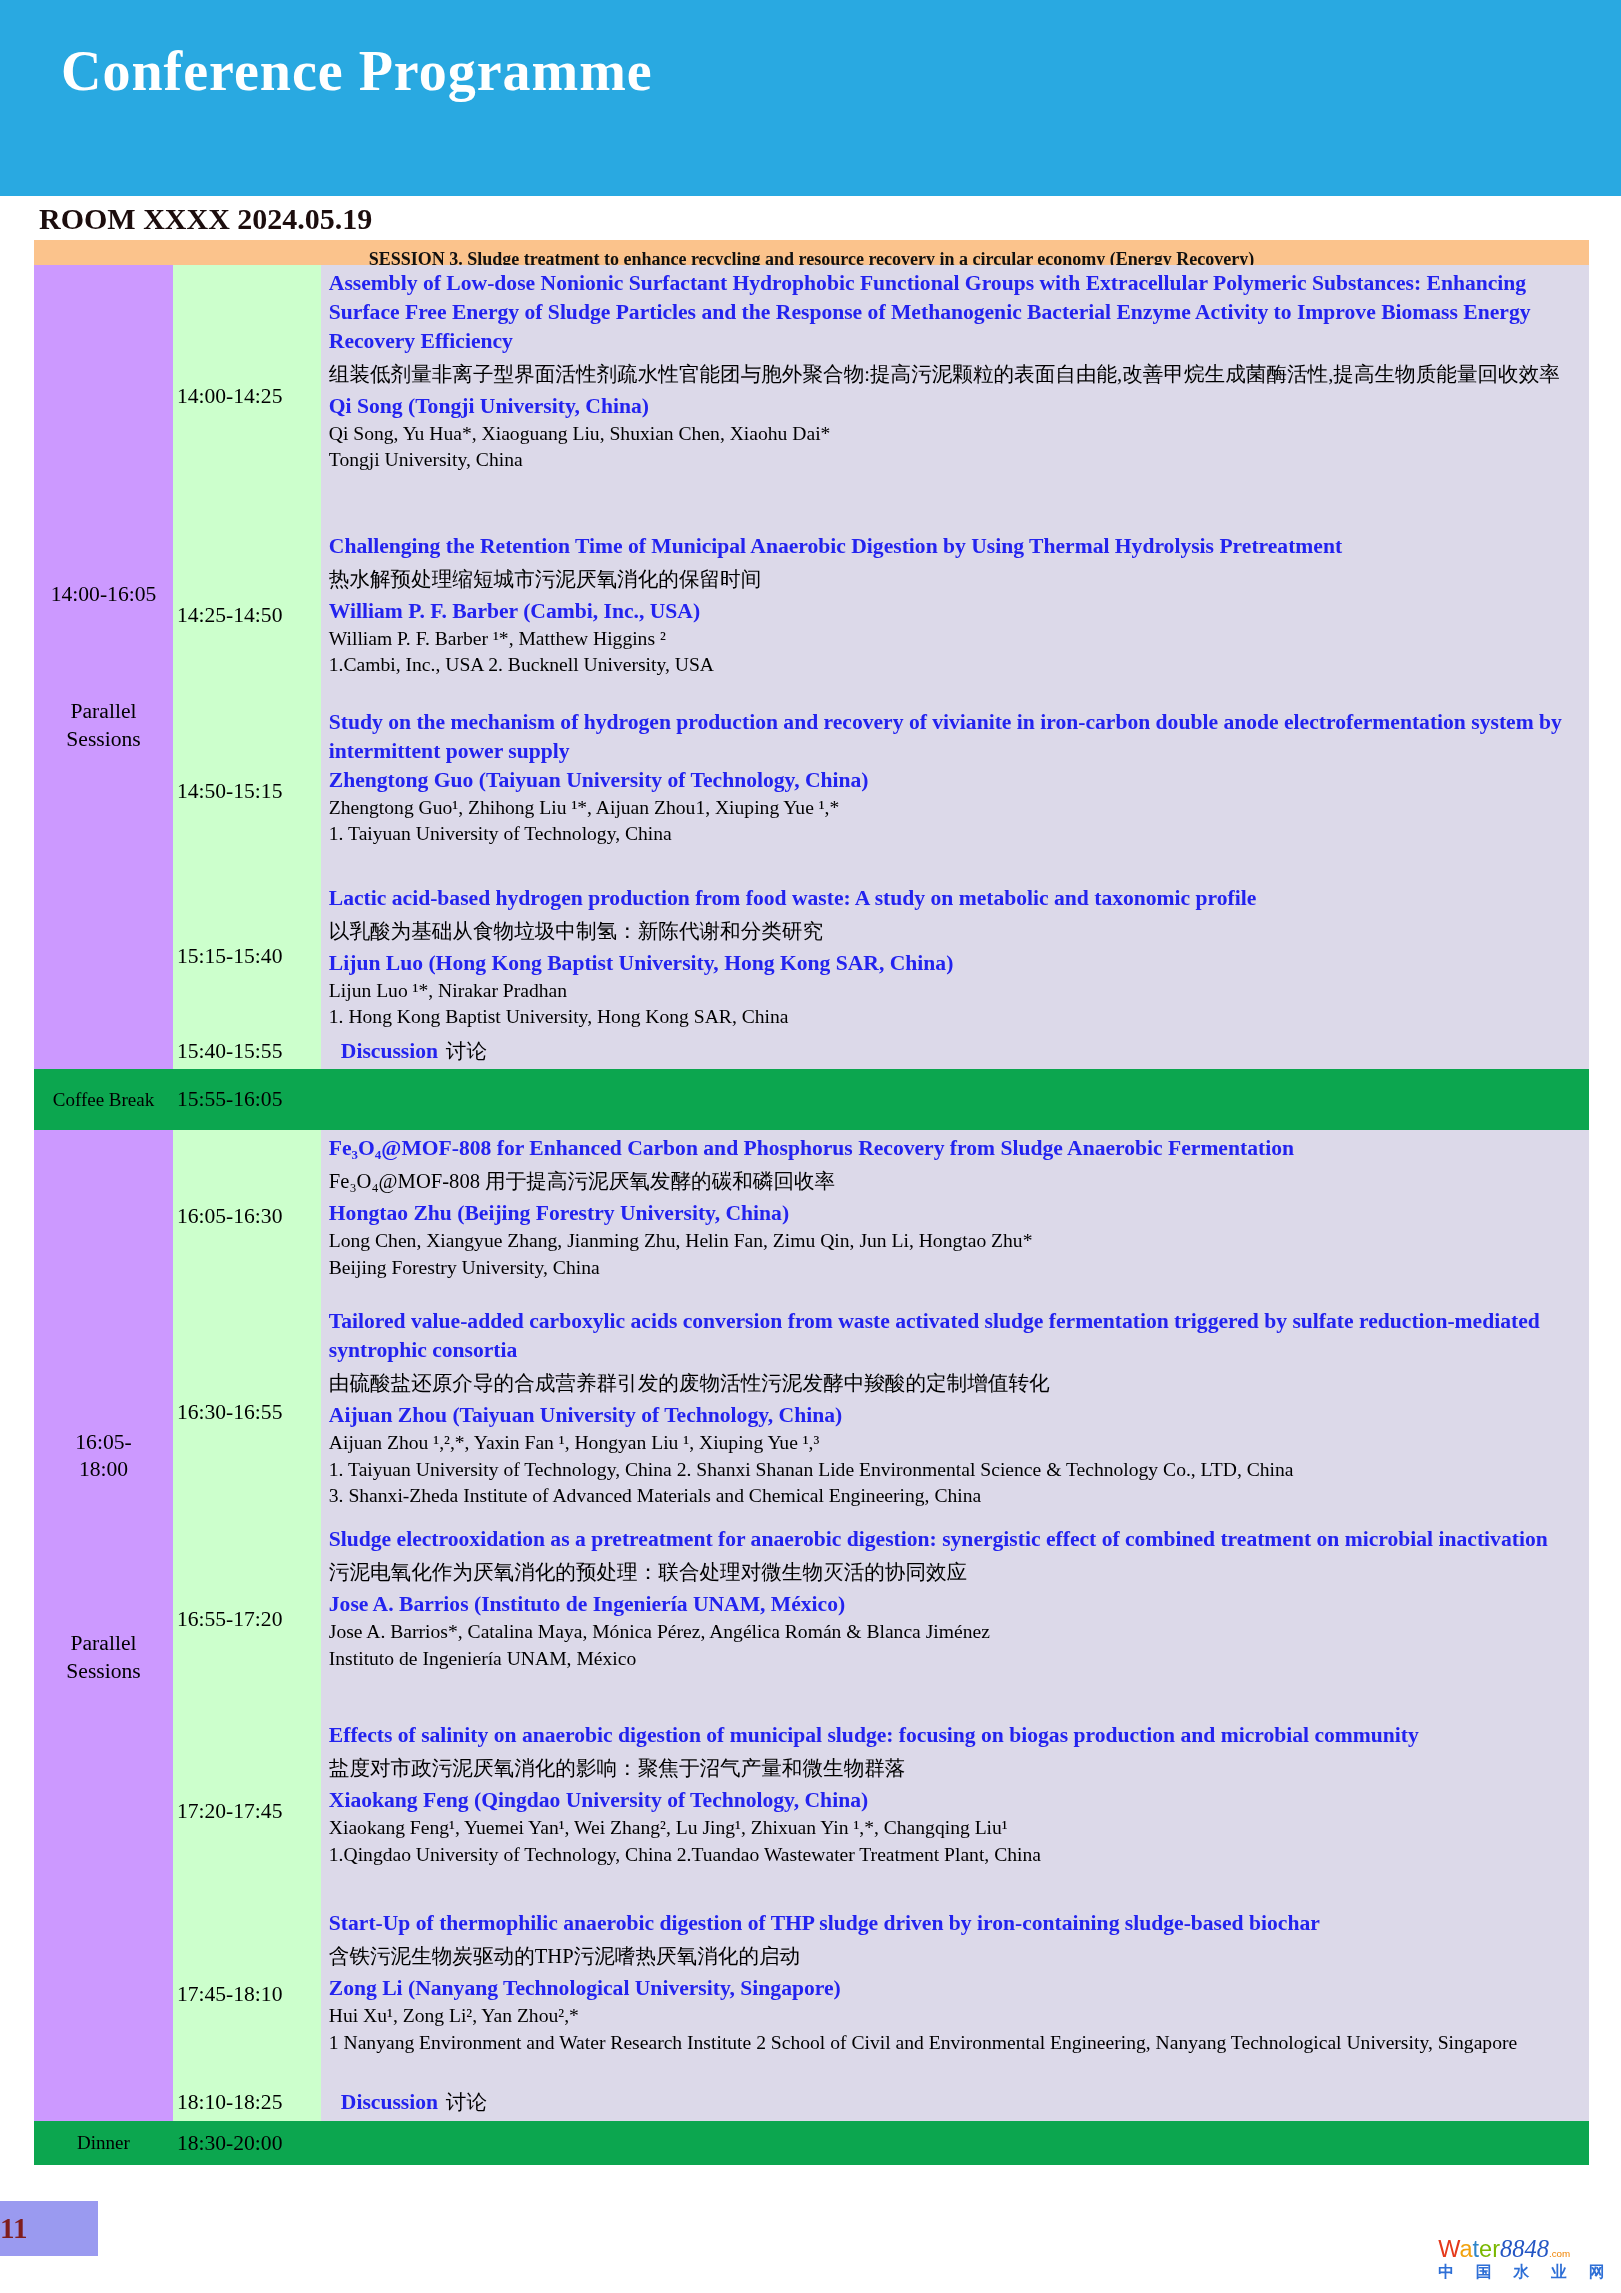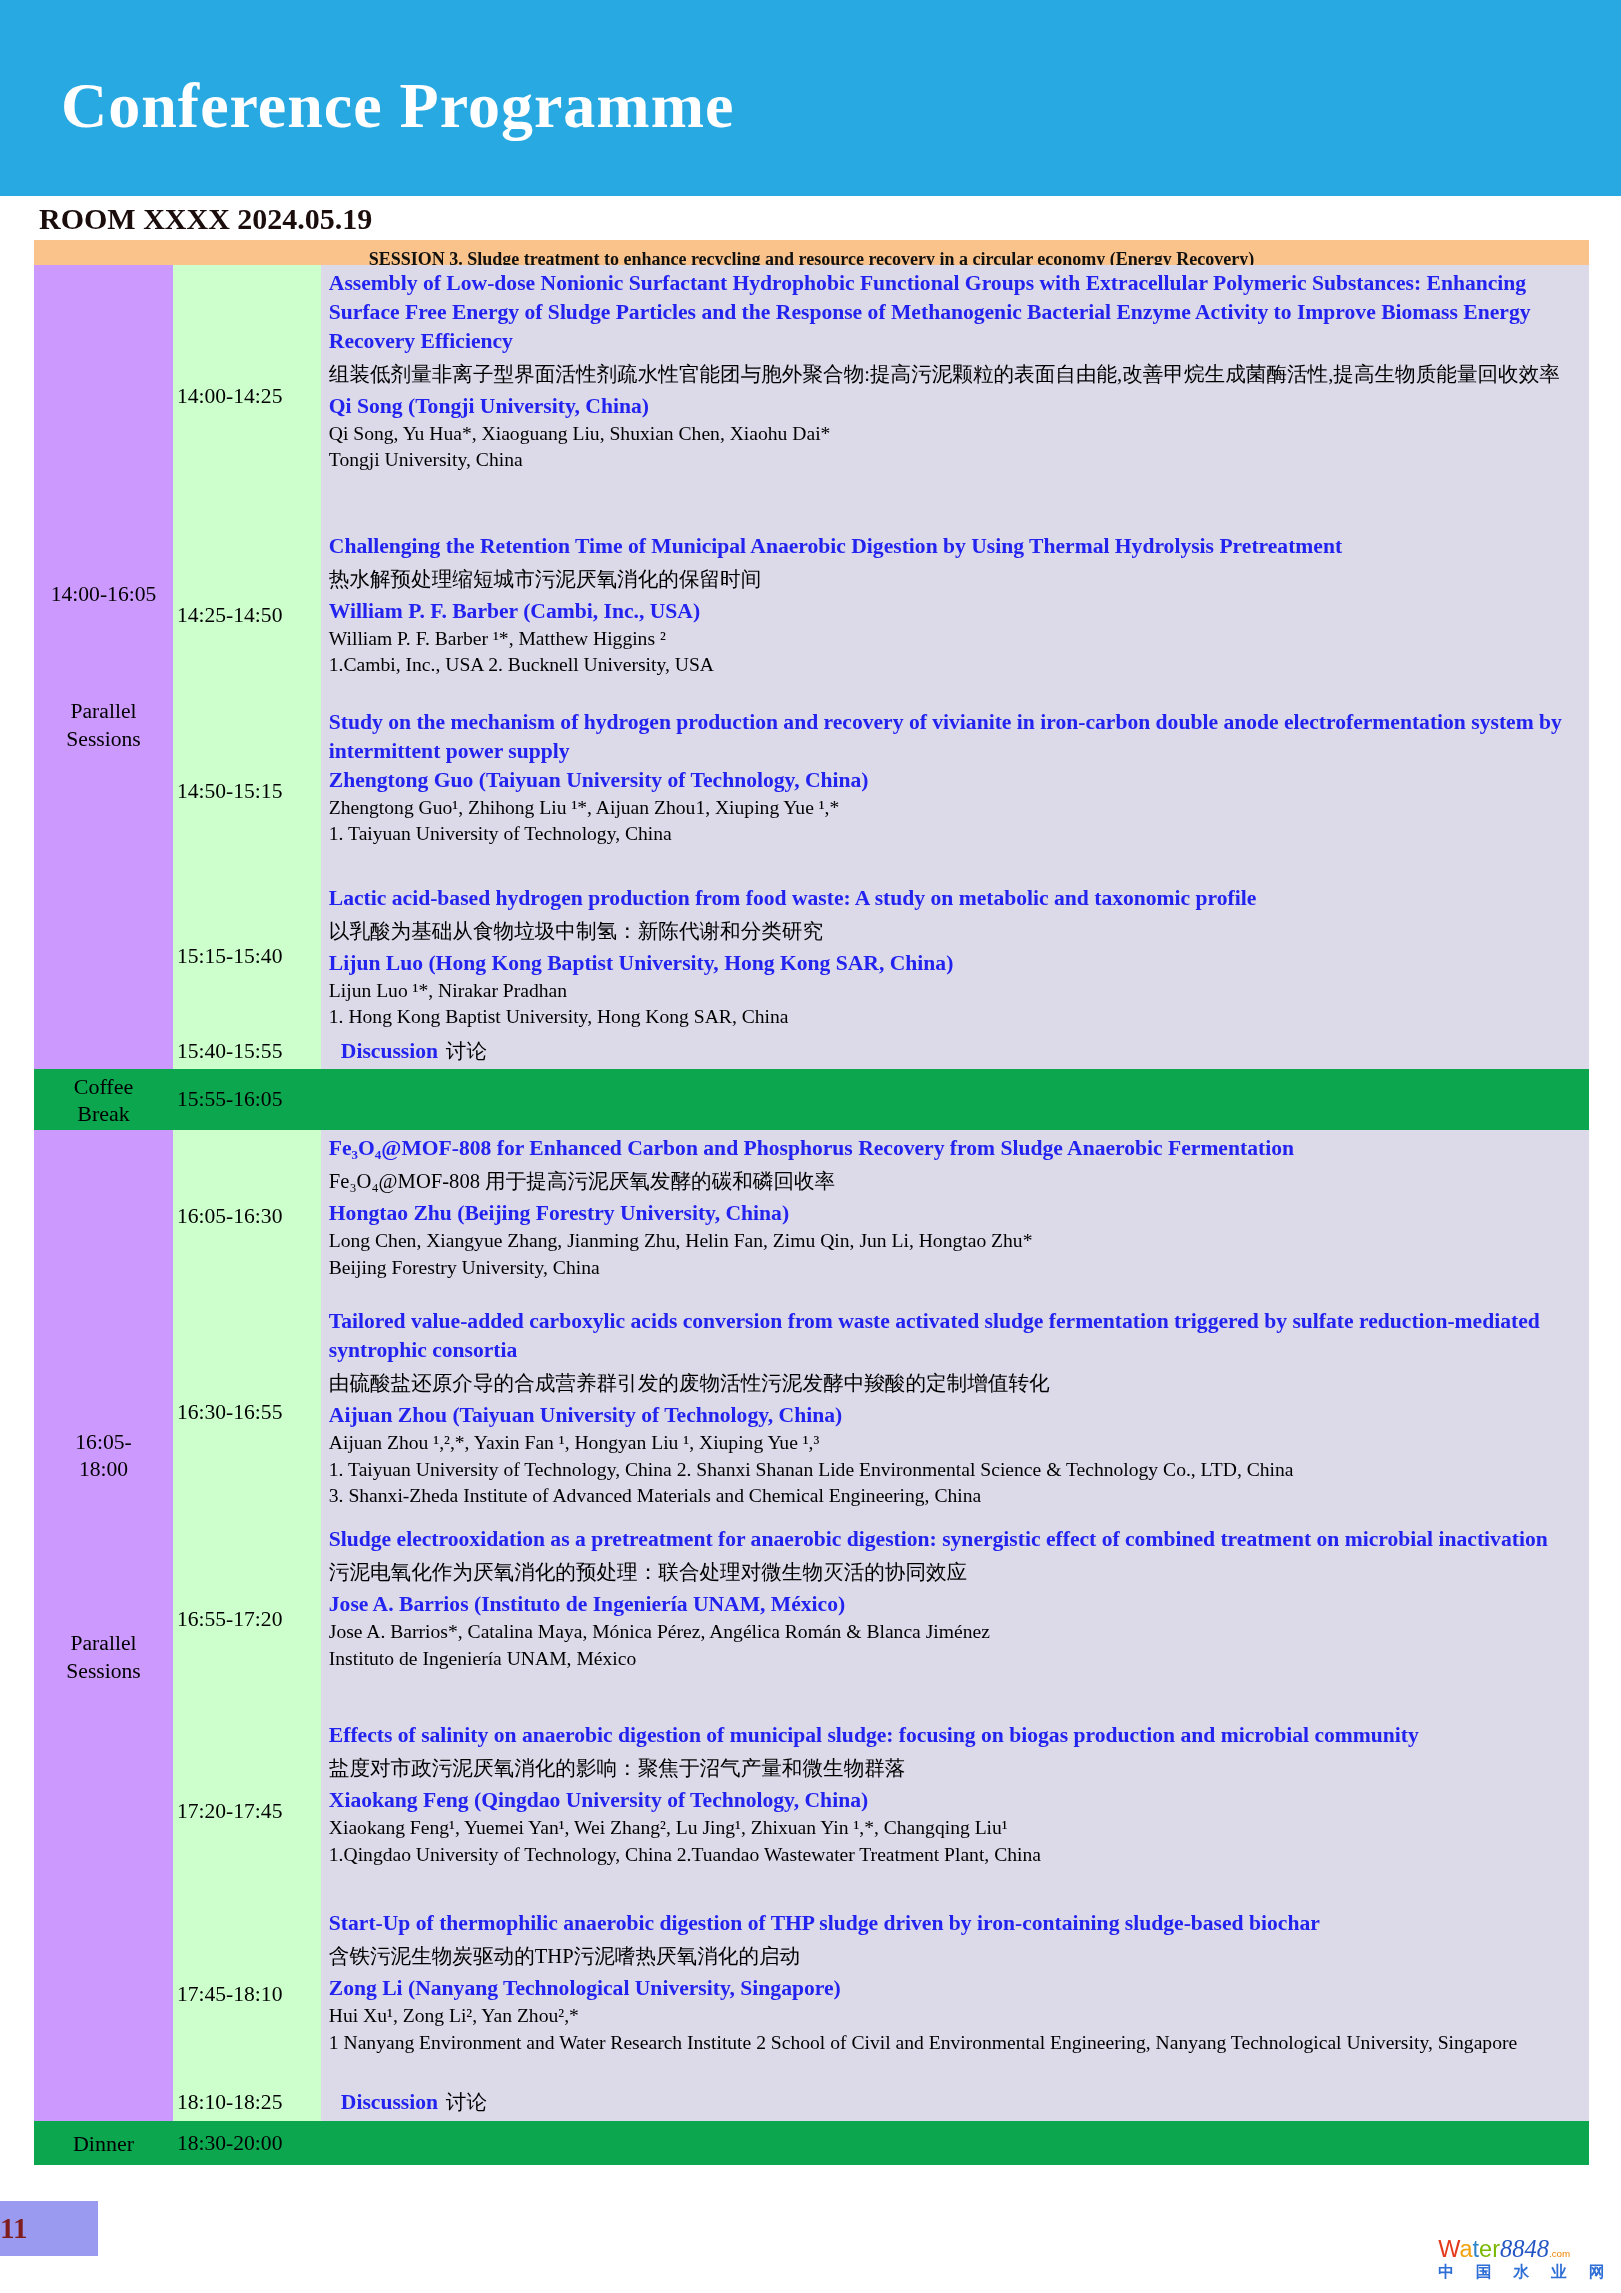--- a/index.html
+++ b/index.html
@@ -3,21 +3,21 @@
 <meta charset="utf-8">
 <style>
   * { margin:0; padding:0; box-sizing:border-box; }
   html,body { background:#ffffff; }
   body {
     position:relative; width:1621px; height:2294px; overflow:hidden;
     font-family:"Liberation Serif", serif; color:#000;
   }
   .topband { height:196px; background:#29a9e1; }
   .topband h1 {
-    padding:69px 0 0 61px; color:#ffffff; font-size:64px; font-weight:bold;
+    padding:39px 0 0 61px; color:#ffffff; font-size:56px; font-weight:bold;
     font-family:"Liberation Serif", serif; letter-spacing:1px;
   }
   .roomline {
     padding:5.9px 0 3.9px 39px; font-size:30px; font-weight:bold; color:#1c0d0d;
     font-family:"Liberation Serif", serif;
   }
   .tablewrap { margin-left:34px; width:1555px; }
   .banner {
     background:#fbc38c; height:25px; line-height:39px; text-align:center;
     font-size:18px; font-weight:bold; color:#111;text-decoration:underline;
@@ -53,21 +53,21 @@
   #rows-0 .row:nth-child(5){min-height:32px}
   #rows-1 .row:nth-child(1){min-height:173px}
   #rows-1 .row:nth-child(2){min-height:218px}
   #rows-1 .row:nth-child(3){min-height:196px}
   #rows-1 .row:nth-child(4){min-height:188px}
   #rows-1 .row:nth-child(5){min-height:179px}
   #rows-1 .row:nth-child(6){min-height:37px}
   .breakrow { display:flex; background:#0ca64f; min-height:61px; align-items:stretch; }
   .breakrow .bk-label {
     width:139px; flex:0 0 139px; display:flex; align-items:center; justify-content:center;
-    text-align:center; font-size:22px; line-height:27px; color:#000; padding:0 13.7px;
+    text-align:center; font-size:19px; line-height:38px; color:#000; padding:0 13.7px;
   }
   .breakrow .bk-time {
     width:148px; flex:0 0 148px; display:flex; align-items:center;
     font-size:21.6px; color:#000; padding-left:3.9px;
   }
   .dinnerrow { min-height:44px; }
   .pagebox {
     position:absolute; left:0; top:2201px; width:98px; height:55px; background:#9a9af0;
     color:#7f1d1d; font-size:29px; font-weight:bold; display:flex; align-items:center; 
   }

